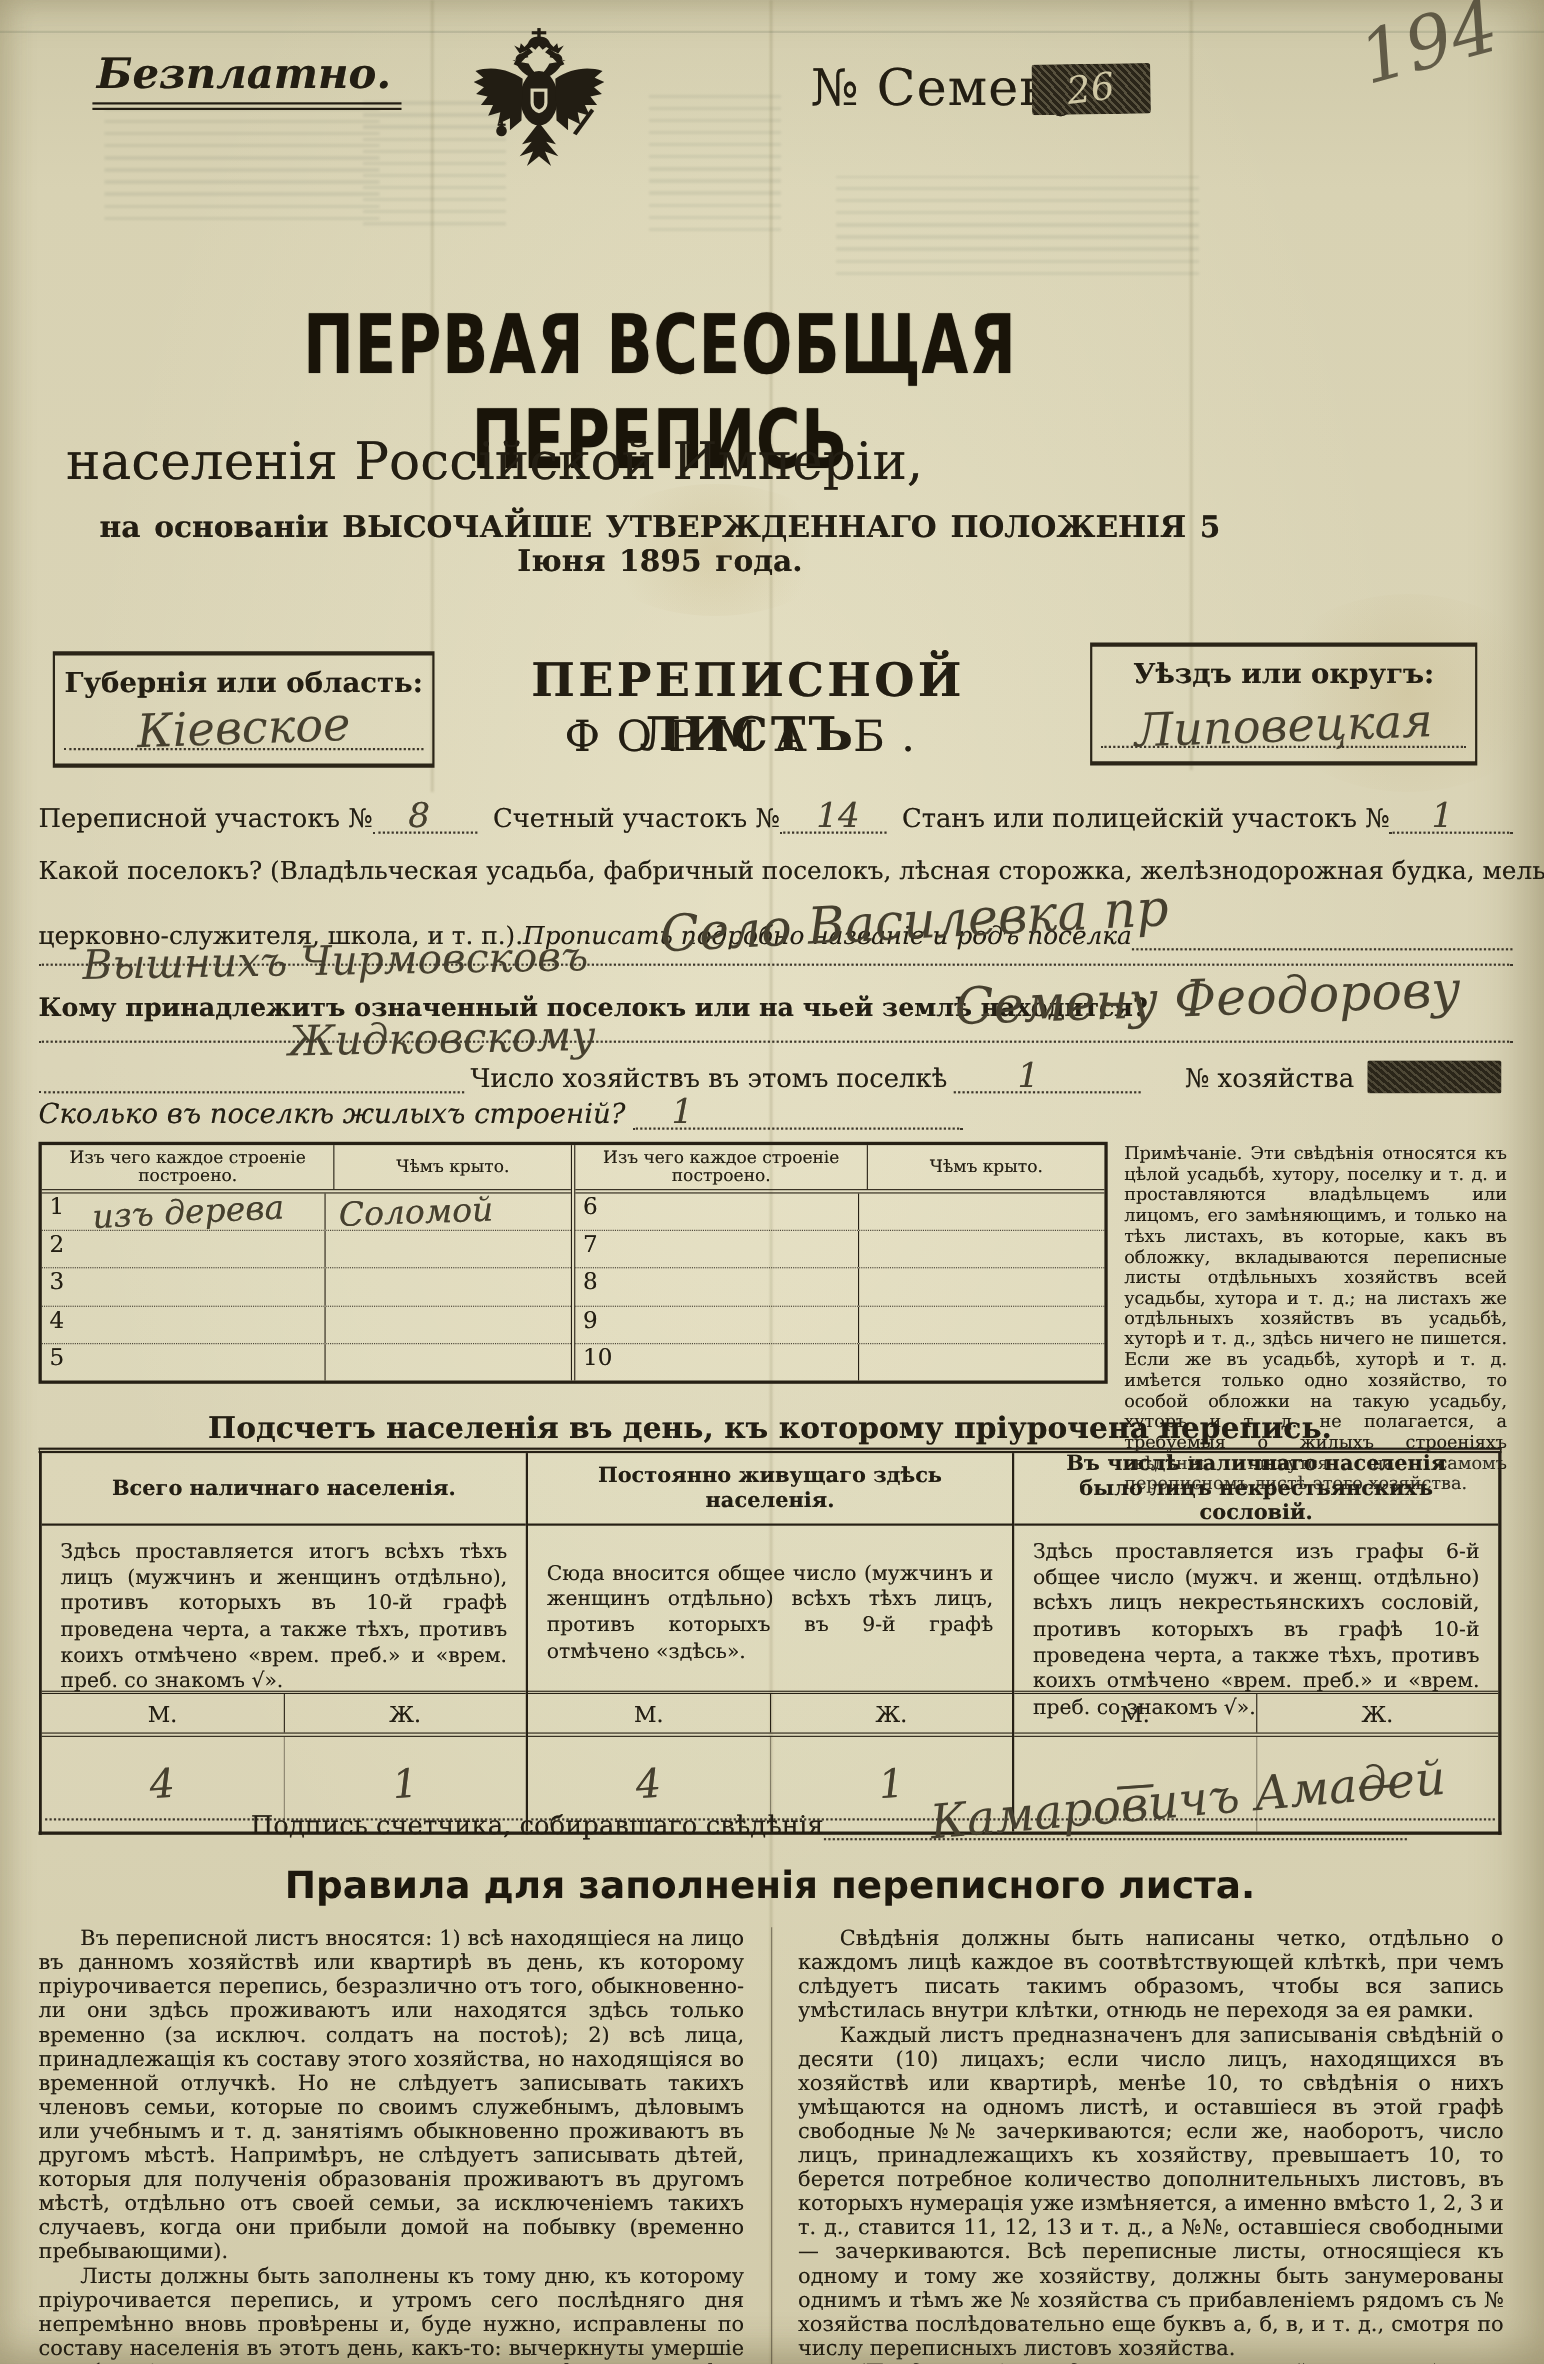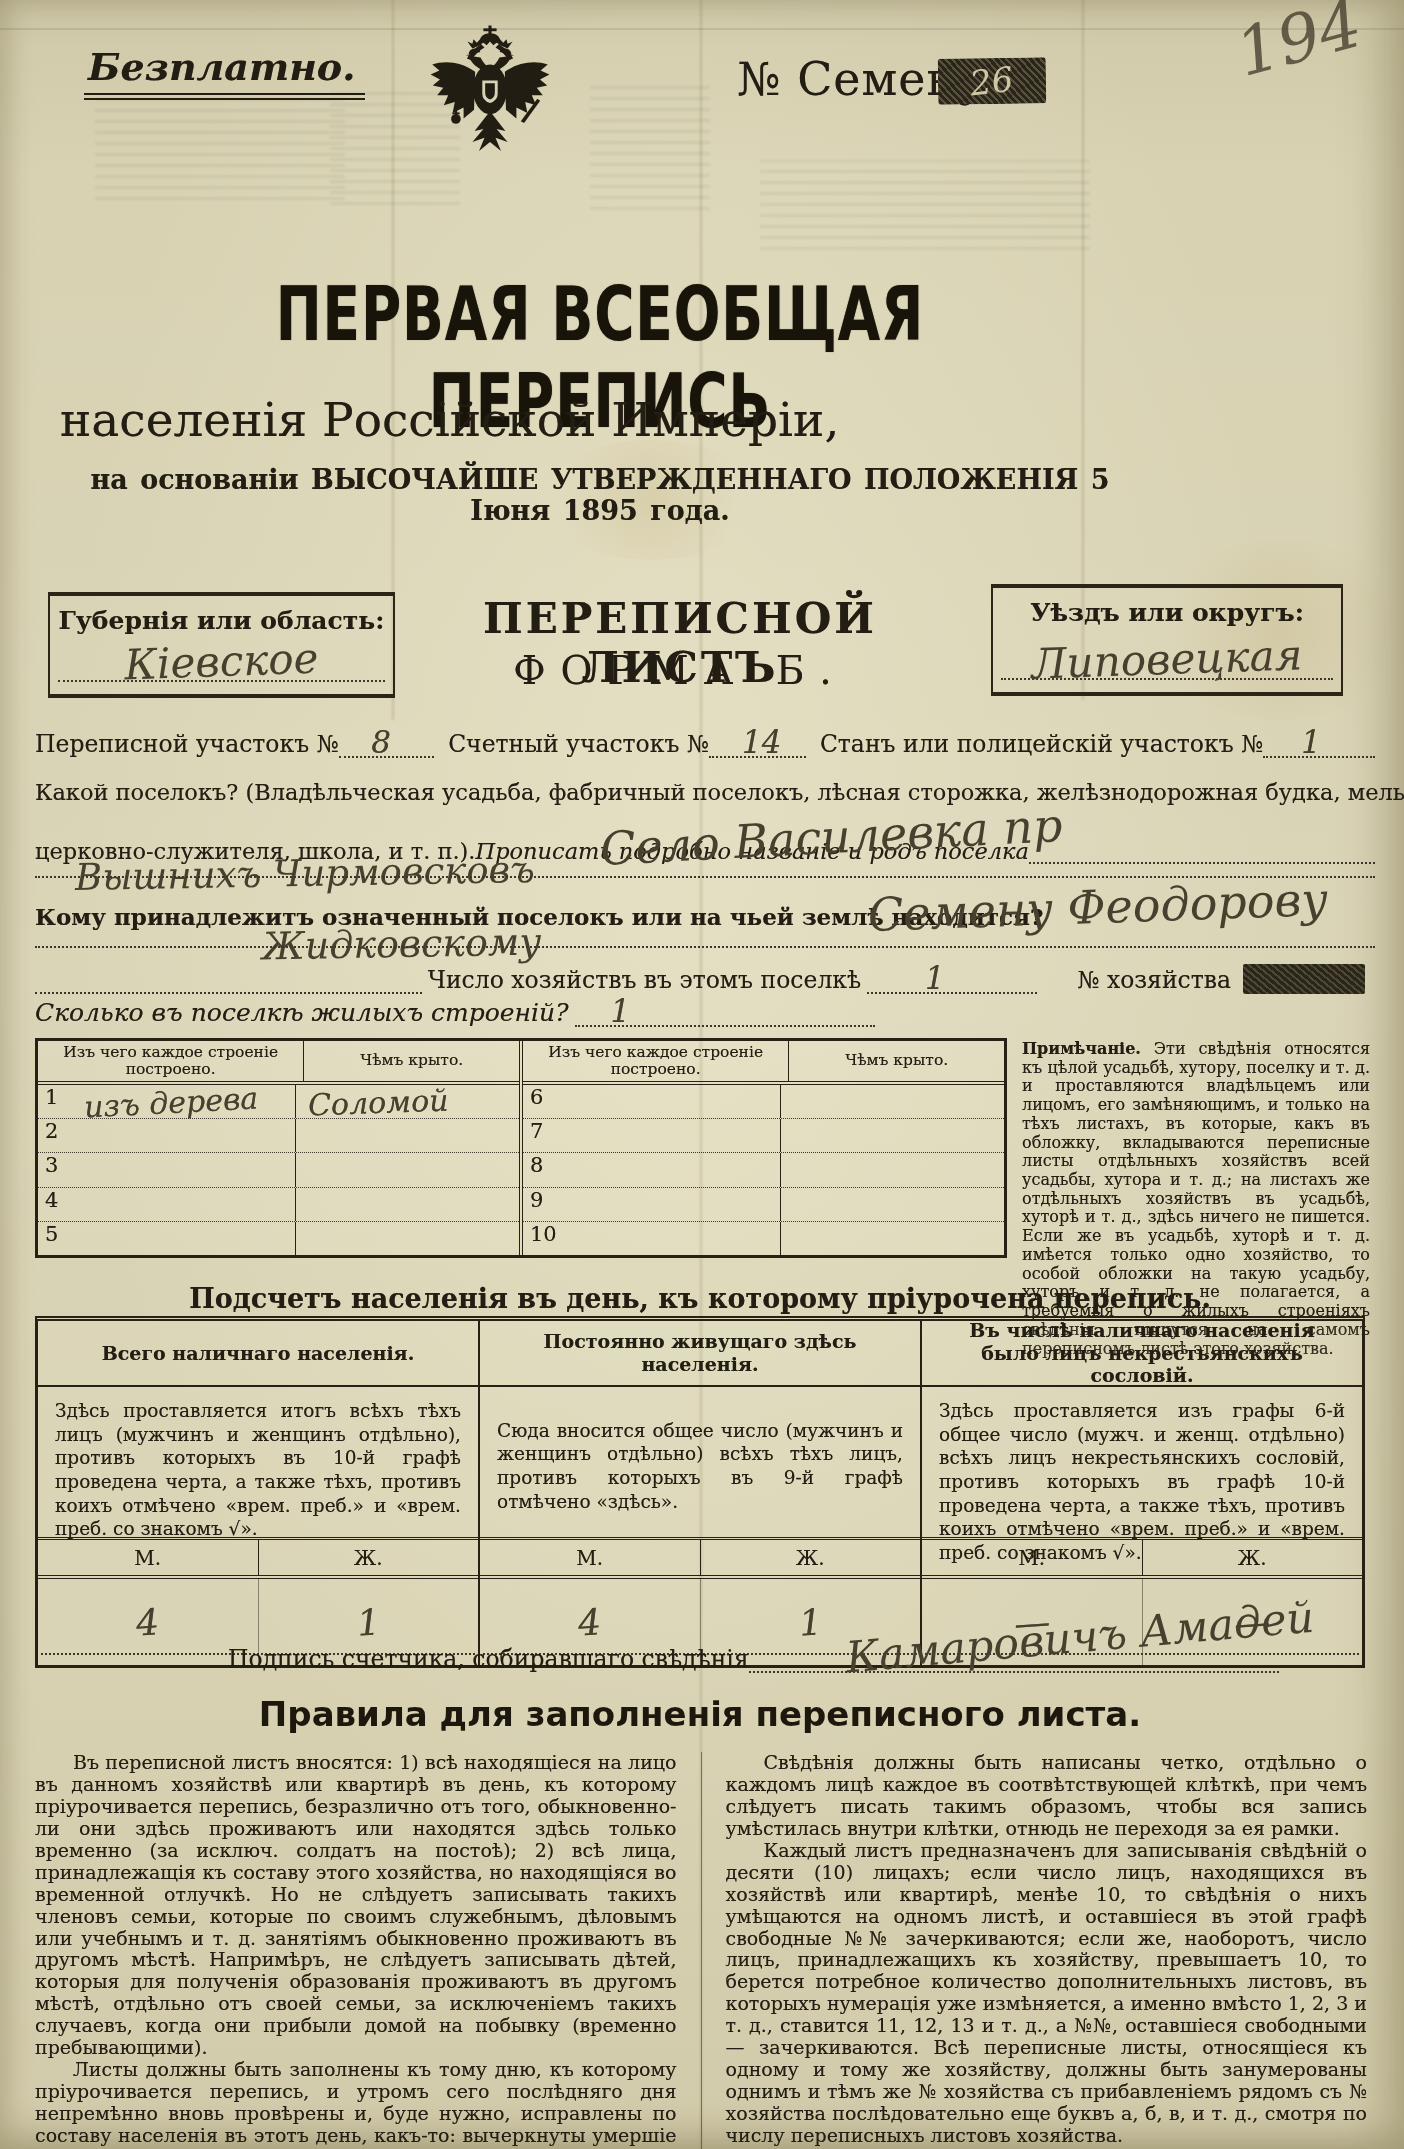--- a/index.html
+++ b/index.html
@@ -71,21 +71,21 @@
   .bt-head > div { display:flex; align-items:center; justify-content:center; text-align:center; font-size:15.5px; line-height:1.12; padding:2px 6px; }
   .bt-c1 { flex:1.25; } .bt-c2 { flex:1; border-left:1px solid #262015; }
   .bt-row { flex:1; display:flex; border-bottom:1px dotted #3c362a; }
   .bt-row:last-child { border-bottom:none; }
   .bt-row .no { width:30px; padding:4px 0 0 7px; font-size:21px; }
   .bt-row .cell1 { flex:1; position:relative; }
   .bt-row .cell2 { flex:.87; border-left:1px solid #262015; position:relative; }
   .bt-row .hw { position:absolute; left:12px; top:0px; font-size:30px; white-space:nowrap; }
   
   .note { position:absolute; left:1022px; top:1040px; width:348px; font-size:16px; line-height:1.17; text-align:justify; }
-  .note b { font-weight:bold; }
+  .note b { font-weight:normal; }
   
   .pop-title { position:absolute; left:35px; top:1283px; width:1330px; text-align:center; font-weight:bold; font-size:27px; }
   .pt { position:absolute; left:35px; top:1316px; width:1330px; border:3px solid #262015; border-top:5px double #262015; display:flex; background:rgba(255,252,230,.08); }
   .pt-col { flex:1; display:flex; flex-direction:column; }
   .pt-col + .pt-col { border-left:2px solid #262015; }
   .pt-header { height:66px; display:flex; align-items:center; justify-content:center; text-align:center;
                font-weight:bold; font-size:19px; line-height:1.2; padding:4px 16px; border-bottom:2px solid #262015; }
   .pt-desc { height:150px; font-size:18.5px; line-height:1.28; padding:12px 17px 4px; text-align:justify; }
   .pt-desc.mid { display:flex; align-items:center; }
   .pt-mf { display:flex; height:42px; border-top:3px double #262015; border-bottom:4px double #262015; }

